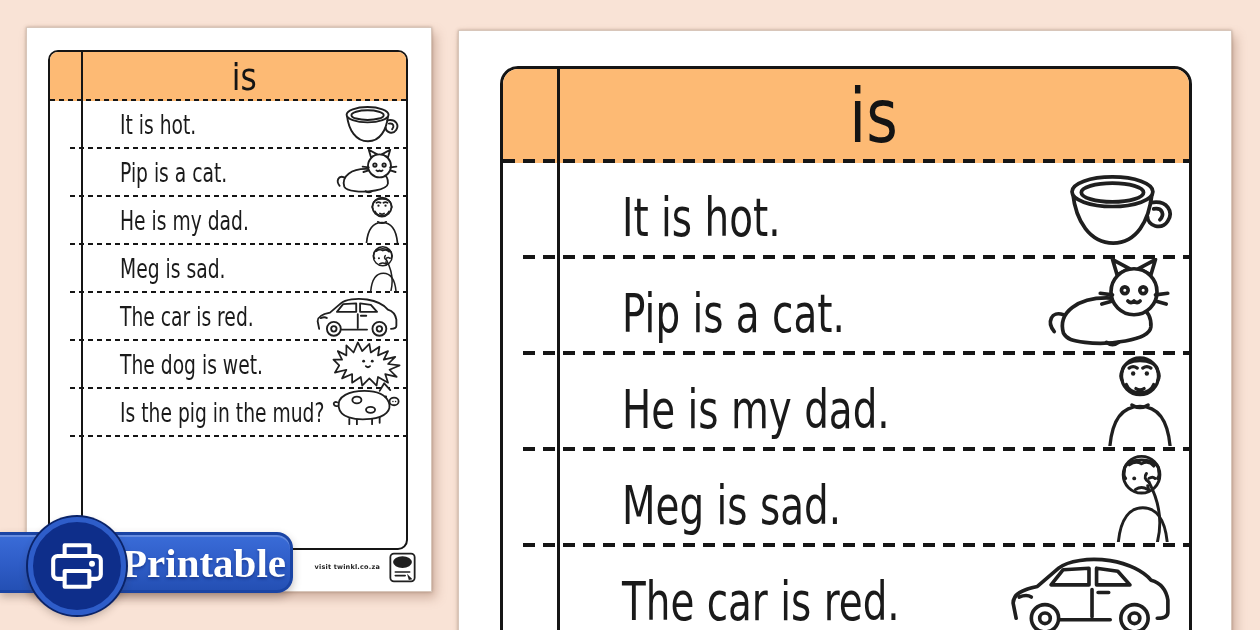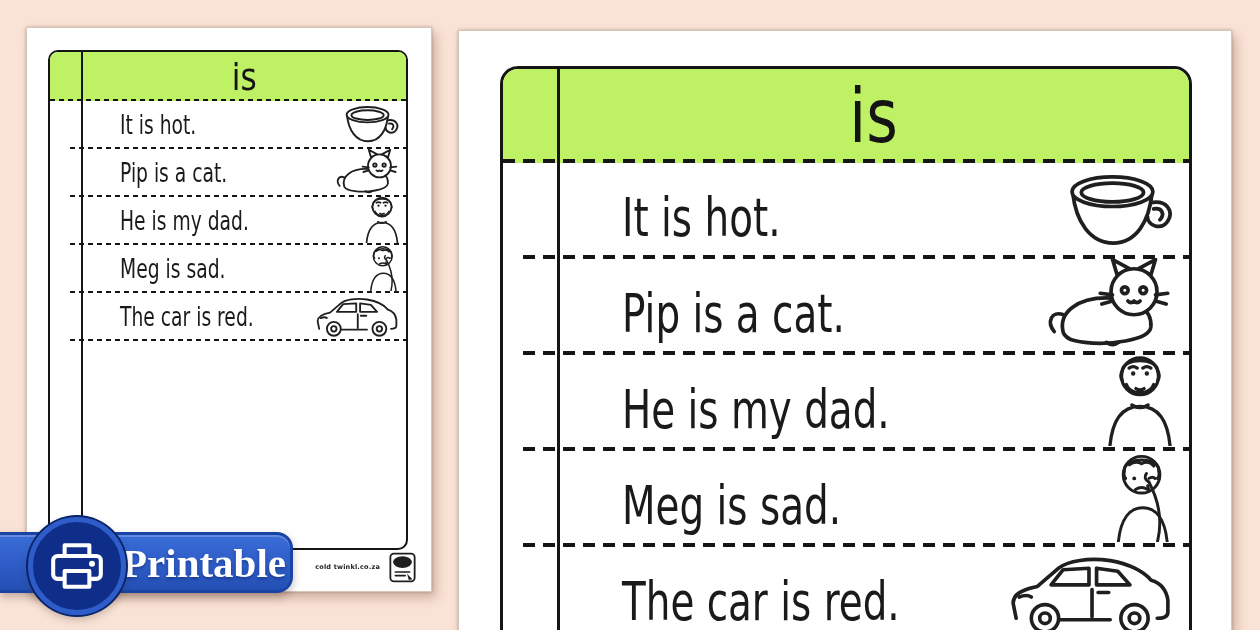--- a/index.html
+++ b/index.html
@@ -15,21 +15,21 @@
   .page-left  { left:26px; top:27px; width:406px; height:565px; }
   .page-right { left:458px; top:30px; width:774px; height:640px; }
 
   
   .sheet { position:absolute; border:2px solid #151515; border-radius:10px;
            overflow:hidden; background:#fff; }
   .sheet-left  { left:21px; top:22px; width:360px; height:500px; }
   .sheet-right { left:41px; top:35px; width:692px; height:612px;
                  border-width:3px; border-radius:18px; }
 
-  .head { position:relative; background:#bef264; display:flex;
+  .head { position:relative; background:#fdba74; display:flex;
           align-items:center; justify-content:center; }
   .sheet-left  .head { height:49px; padding-left:32px; }
   .sheet-right .head { height:94px; padding-left:56px; }
   .title { color:#141414; transform:scaleX(.82); transform-origin:center; }
   .sheet-left  .title { font-size:38px; }
   .sheet-right .title { font-size:74px; }
 
   .mline { position:absolute; top:0; bottom:0; background:#151515; z-index:6; }
   .sheet-left  .mline { left:31px; width:2px; }
   .sheet-right .mline { left:54px; width:3px; }
@@ -230,25 +230,37 @@
         <svg class="art art-slot" width="34" height="48">
             <use href="#s-sad"></use>
           </svg>
       </div>
       <div class="row">
         <span class="sent">The car is red.</span>
         <svg class="art art-slot" width="88" height="45">
             <use href="#s-car"></use>
           </svg>
       </div>
+      <div class="row">
+        <span class="sent">The dog is wet.</span>
+        <svg class="art art-slot" width="69" height="46">
+            <use href="#s-wetdog"></use>
+          </svg>
+      </div>
+      <div class="row">
+        <span class="sent">Is the pig in the mud?</span>
+        <svg class="art art-slot" width="70" height="44" style="bottom:12px">
+            <use href="#s-pig"></use>
+          </svg>
+      </div>
 
       <div class="mline"></div>
     </div>
 
-    <span class="visit">cold twinkl.co.za</span>
+    <span class="visit">visit twinkl.co.za</span>
     <svg class="art tk-logo" width="27" height="31">
         <use href="#s-twinkl"></use>
       </svg>
   </div>
 
   <div class="page page-right">
     <div class="sheet sheet-right">
       <div class="head">
         <span class="title">is</span>
       </div>

